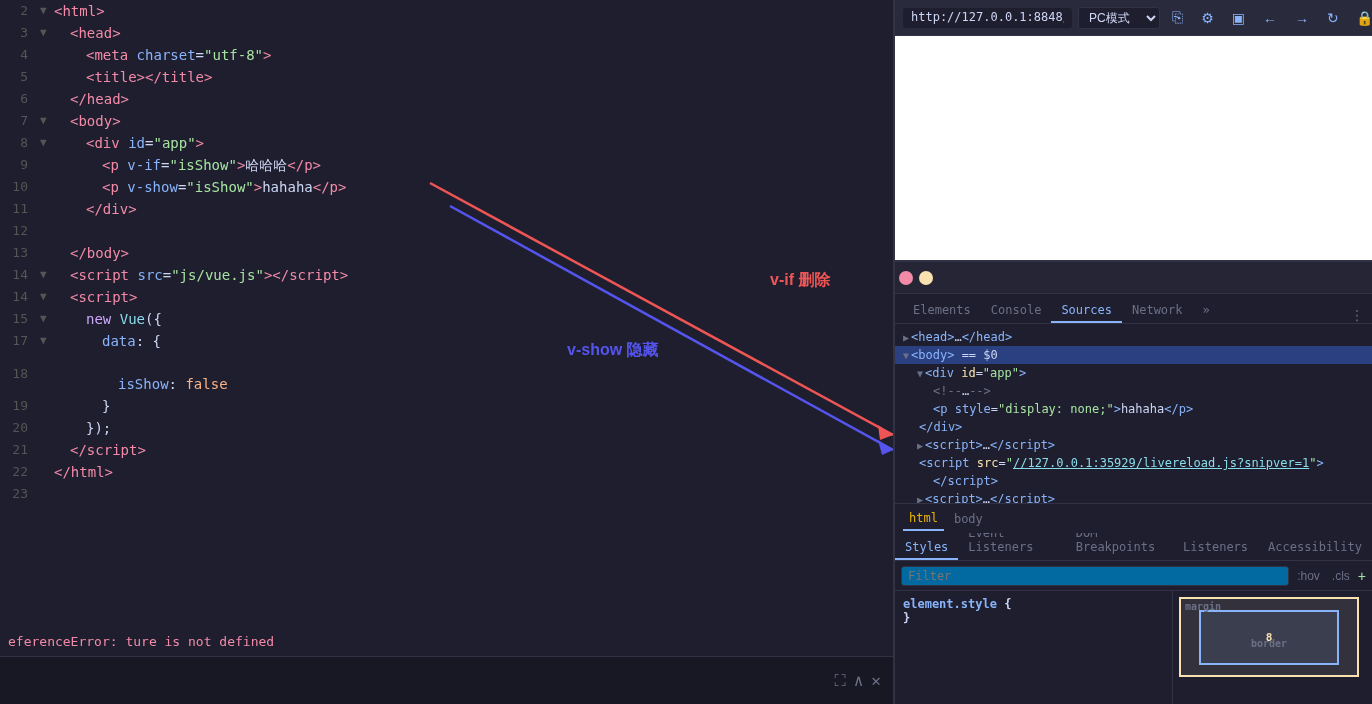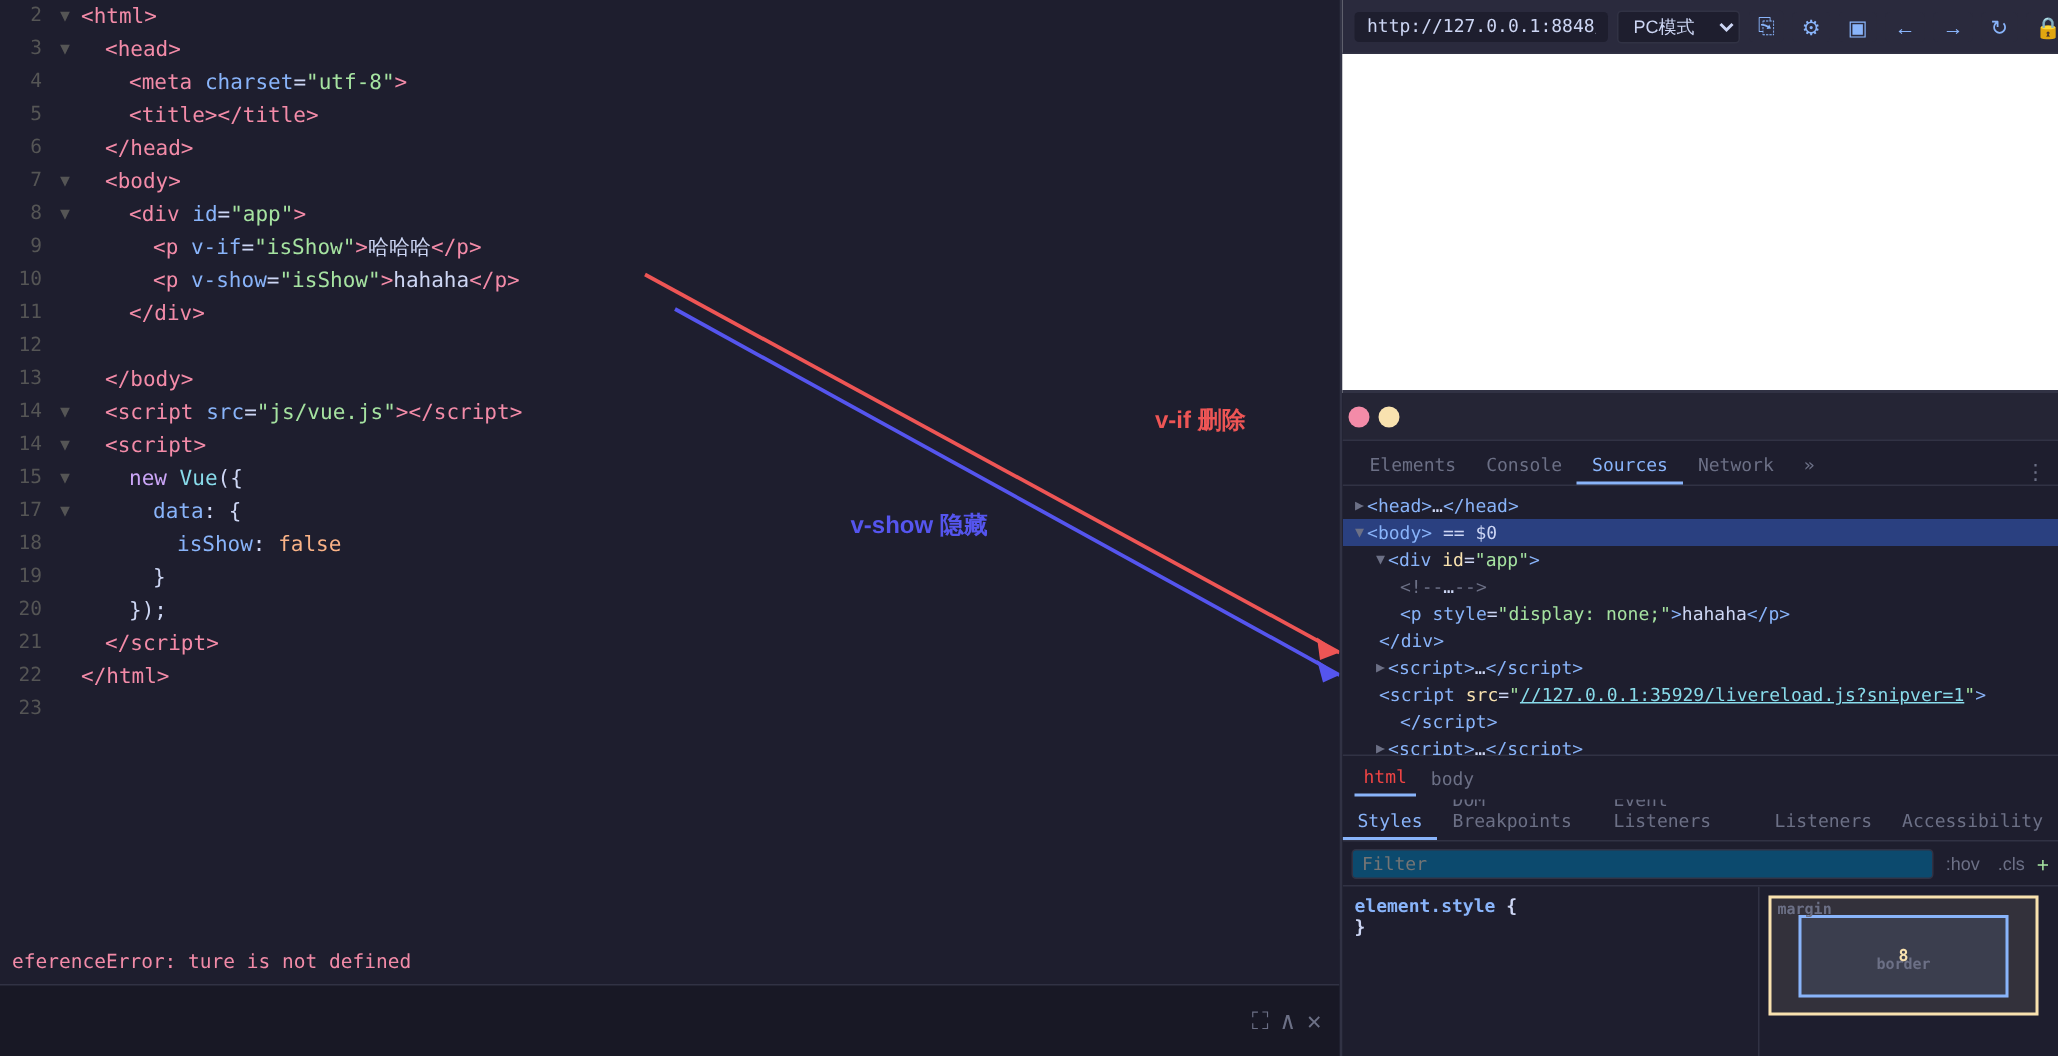--- a/index.html
+++ b/index.html
@@ -69,27 +69,27 @@
     .elem-attr { color: #f9e2af; }
     .elem-attr-val { color: #a6e3a1; }
     .elem-text { color: #cdd6f4; }
     .elem-comment { color: #6c7086; }
     .elem-eq { color: #cdd6f4; }
     .elem-style-attr { color: #89b4fa; }
     .elem-link { color: #89dceb; text-decoration: underline; }
 
     
     .bottom-panel-tabs { height: 30px; background: #1e1e2e; display: flex; align-items: center; border-top: 1px solid #313244; padding-left: 8px; gap: 4px; }
-    .html-tab { font-size: 12px; color: #ef4444; cursor: pointer; padding: 4px 6px; border-bottom: 2px solid #89b4fa; }
+    .html-tab { font-size: 12px; color: #eab308; cursor: pointer; padding: 4px 6px; border-bottom: 2px solid #89b4fa; }
     .body-tab { font-size: 12px; color: #6c7086; cursor: pointer; padding: 4px 6px; }
 
     
     .styles-area { flex: 1; overflow: hidden; display: flex; flex-direction: column; }
     .styles-filter-row { height: 30px; display: flex; align-items: center; padding: 0 6px; gap: 4px; border-bottom: 1px solid #313244; }
-    .styles-filter { flex: 1; background: #0c4a6e; border: 1px solid #313244; color: #cdd6f4; font-size: 12px; padding: 2px 6px; border-radius: 3px; font-family: 'Consolas', monospace; }
+    .styles-filter { flex: 1; background: #0369a1; border: 1px solid #313244; color: #cdd6f4; font-size: 12px; padding: 2px 6px; border-radius: 3px; font-family: 'Consolas', monospace; }
     .pseudo-btn { background: none; border: none; color: #6c7086; font-size: 12px; cursor: pointer; padding: 2px 4px; }
     .cls-btn { background: none; border: none; color: #6c7086; font-size: 12px; cursor: pointer; padding: 2px 4px; }
     .add-btn { color: #a6e3a1; font-size: 14px; cursor: pointer; background: none; border: none; }
 
     .styles-tabs-row { height: 28px; display: flex; align-items: flex-end; border-bottom: 1px solid #313244; }
     .styles-tab { padding: 4px 10px; font-size: 12px; cursor: pointer; color: #6c7086; border-bottom: 2px solid transparent; }
     .styles-tab.active { color: #89b4fa; border-bottom: 2px solid #89b4fa; }
 
     .styles-content { flex: 1; display: flex; overflow: hidden; font-weight: bold; }
     .styles-left { flex: 1; padding: 6px 8px; font-size: 12px; font-family: 'Consolas', monospace; color: #cdd6f4; overflow-y: auto; }
@@ -188,21 +188,21 @@
           <span class="code-text" style="padding-left: 32px;"><span class="keyword">new</span> <span class="property">Vue</span><span class="text-content">({</span></span>
         </div>
         <div class="code-line">
           <span class="line-num">17</span>
           <span class="fold-icon">▼</span>
           <span class="code-text" style="padding-left: 48px;"><span class="attr-name">data</span><span class="text-content">: {</span></span>
         </div>
         <div class="code-line">
           <span class="line-num">18</span>
           <span class="fold-icon"> </span>
-          <span class="code-text" style="padding-left: 64px;"><span class="attr-name">isShow</span><span class="text-content">: </span><span class="value-false">false</span></span>
+          <span class="code-text" style="padding-left: 64px; margin-top: 21px;"><span class="attr-name">isShow</span><span class="text-content">: </span><span class="value-false">false</span></span>
         </div>
         <div class="code-line">
           <span class="line-num">19</span>
           <span class="fold-icon"> </span>
           <span class="code-text" style="padding-left: 48px;"><span class="text-content">}</span></span>
         </div>
         <div class="code-line">
           <span class="line-num">20</span>
           <span class="fold-icon"> </span>
           <span class="code-text" style="padding-left: 32px;"><span class="text-content">});</span></span>
@@ -340,22 +340,22 @@
 
       <div class="bottom-panel-tabs">
         <div class="html-tab">html</div>
         <div class="body-tab">body</div>
       </div>
 
       <div class="styles-area">
 
         <div class="styles-tabs-row">
           <div class="styles-tab active">Styles</div>
+          <div class="styles-tab">Event Listeners</div>
           <div class="styles-tab">DOM Breakpoints</div>
-          <div class="styles-tab">Event Listeners</div>
           <div class="styles-tab">Listeners</div>
           <div class="styles-tab">Accessibility</div>
         </div>
 
         <div class="styles-filter-row">
           <input class="styles-filter" type="text" placeholder="Filter" style="">
           <button class="pseudo-btn">:hov</button>
           <button class="cls-btn">.cls</button>
           <button class="add-btn">+</button>
         </div>

